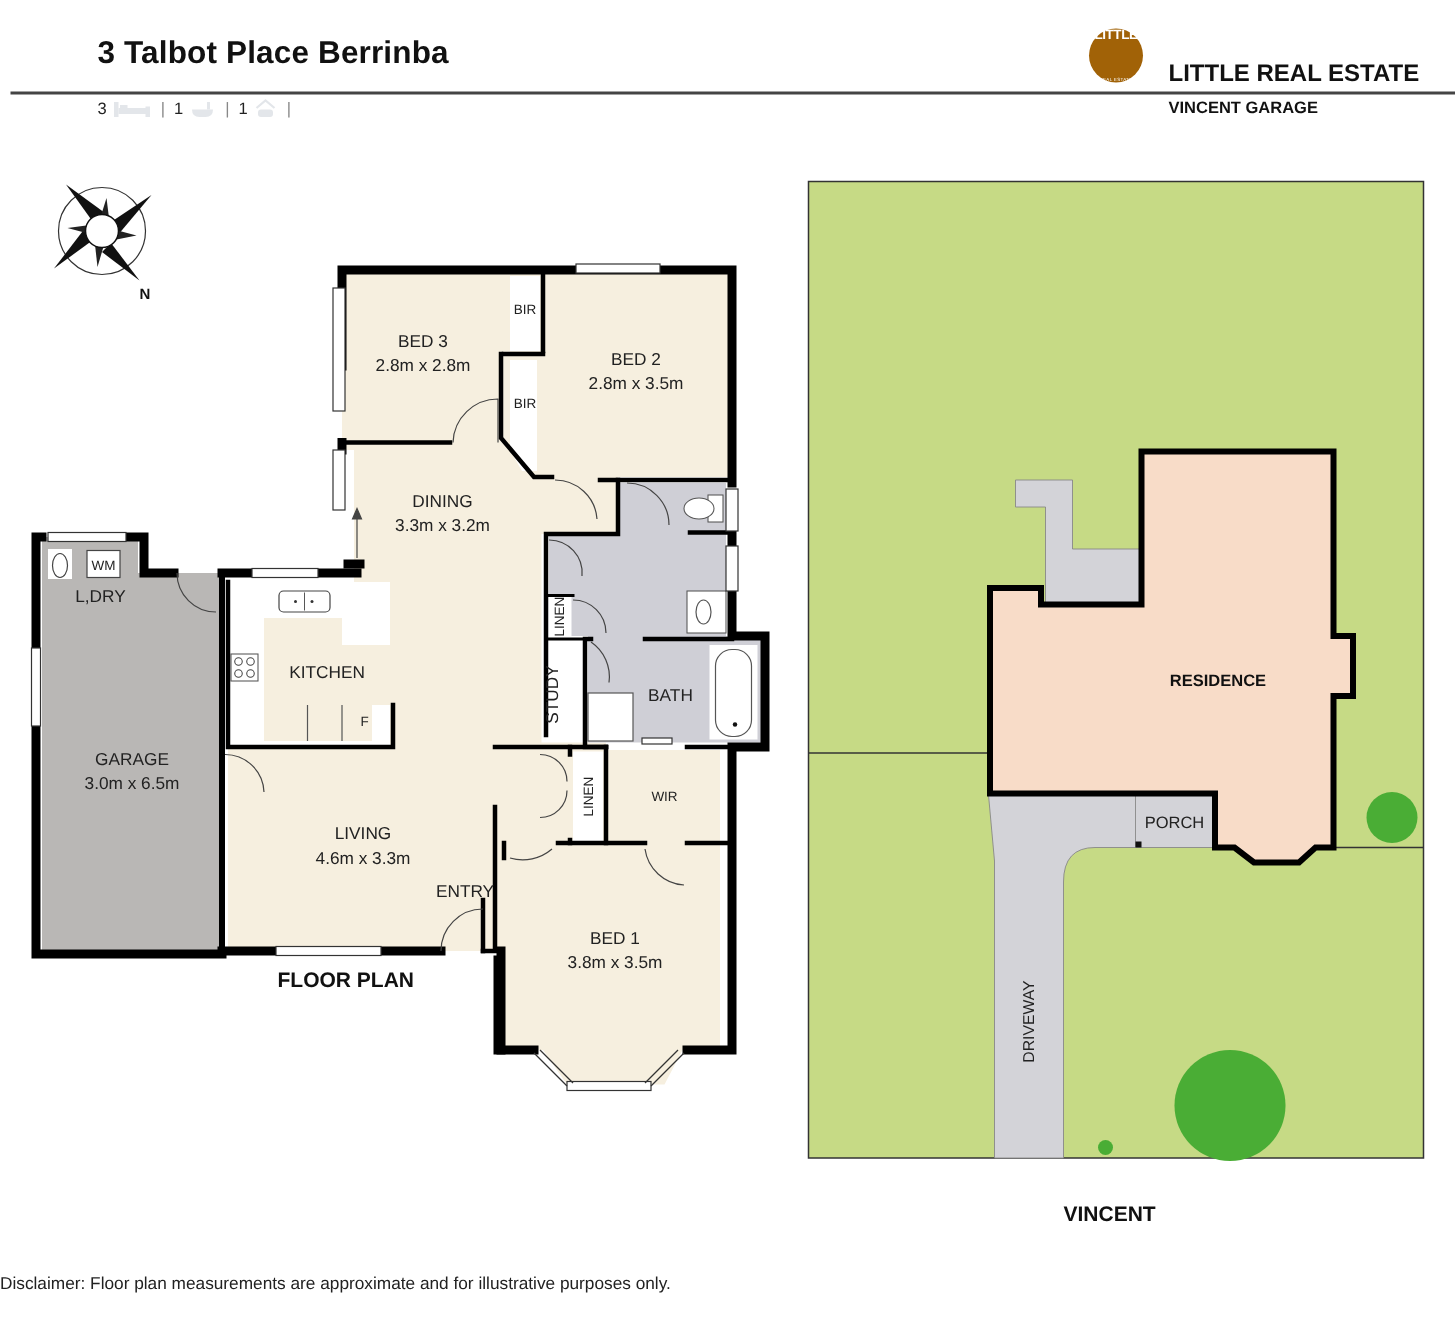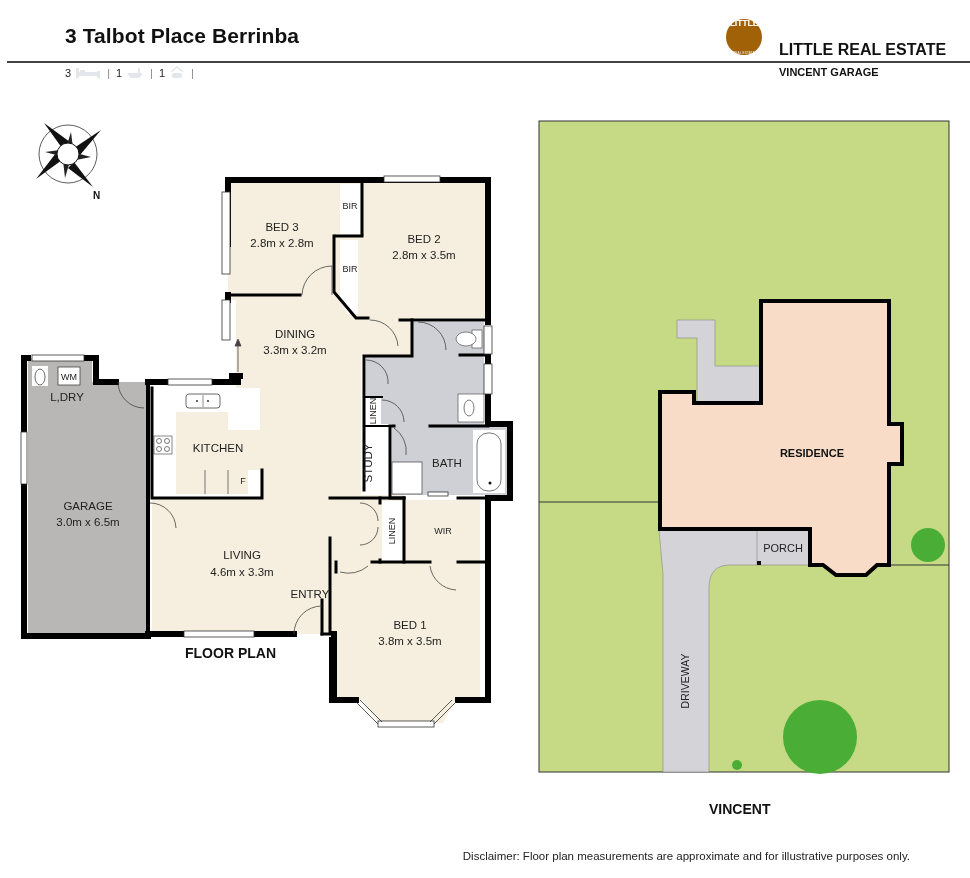--- a/index.html
+++ b/index.html
@@ -9,21 +9,21 @@
   .features { position: absolute; left: 65px; top: 66px; font-size: 11px; display: flex; align-items: center; gap: 4px; color: #222; }
   .features .sep { color: #888; margin: 0 2px; }
   .features svg { display: block; }
   .logo { position: absolute; left: 726px; top: 19px; width: 36px; height: 36px; border-radius: 50%; background: #a16207; color: #fff; display: flex; flex-direction: column; align-items: center; justify-content: space-between; }
   .logo .l1 { font-size: 9px; font-weight: bold; line-height: 9px; letter-spacing: -0.3px; }
   .logo .l2 { font-size: 3px; line-height: 4px; letter-spacing: 0.2px; }
   .agency { position: absolute; left: 779px; top: 41px; font-size: 16px; font-weight: bold; }
   .agent { position: absolute; left: 779px; top: 66px; font-size: 11px; font-weight: bold; }
   .plan-svg { position: absolute; left: 0; top: 0; }
   .caption { position: absolute; font-weight: bold; font-size: 14px; }
-  .disclaimer { position: absolute; left: 0; width: 910px; top: 850px; text-align: right; font-size: 11.5px; color: #222; }
+  .disclaimer { position: absolute; left: 0; width: 910px; top: 850px; text-align: left; font-size: 11.5px; color: #222; }
   .room-label { font-family: "Liberation Sans", sans-serif; font-size: 11.5px; fill: #222; }
   .room-small { font-family: "Liberation Sans", sans-serif; font-size: 9px; fill: #222; }
 </style>
 </head>
 <body>
 
 <div class="header-title">3 Talbot Place Berrinba</div>
 <div class="header-rule"></div>
 
 <div class="features">

